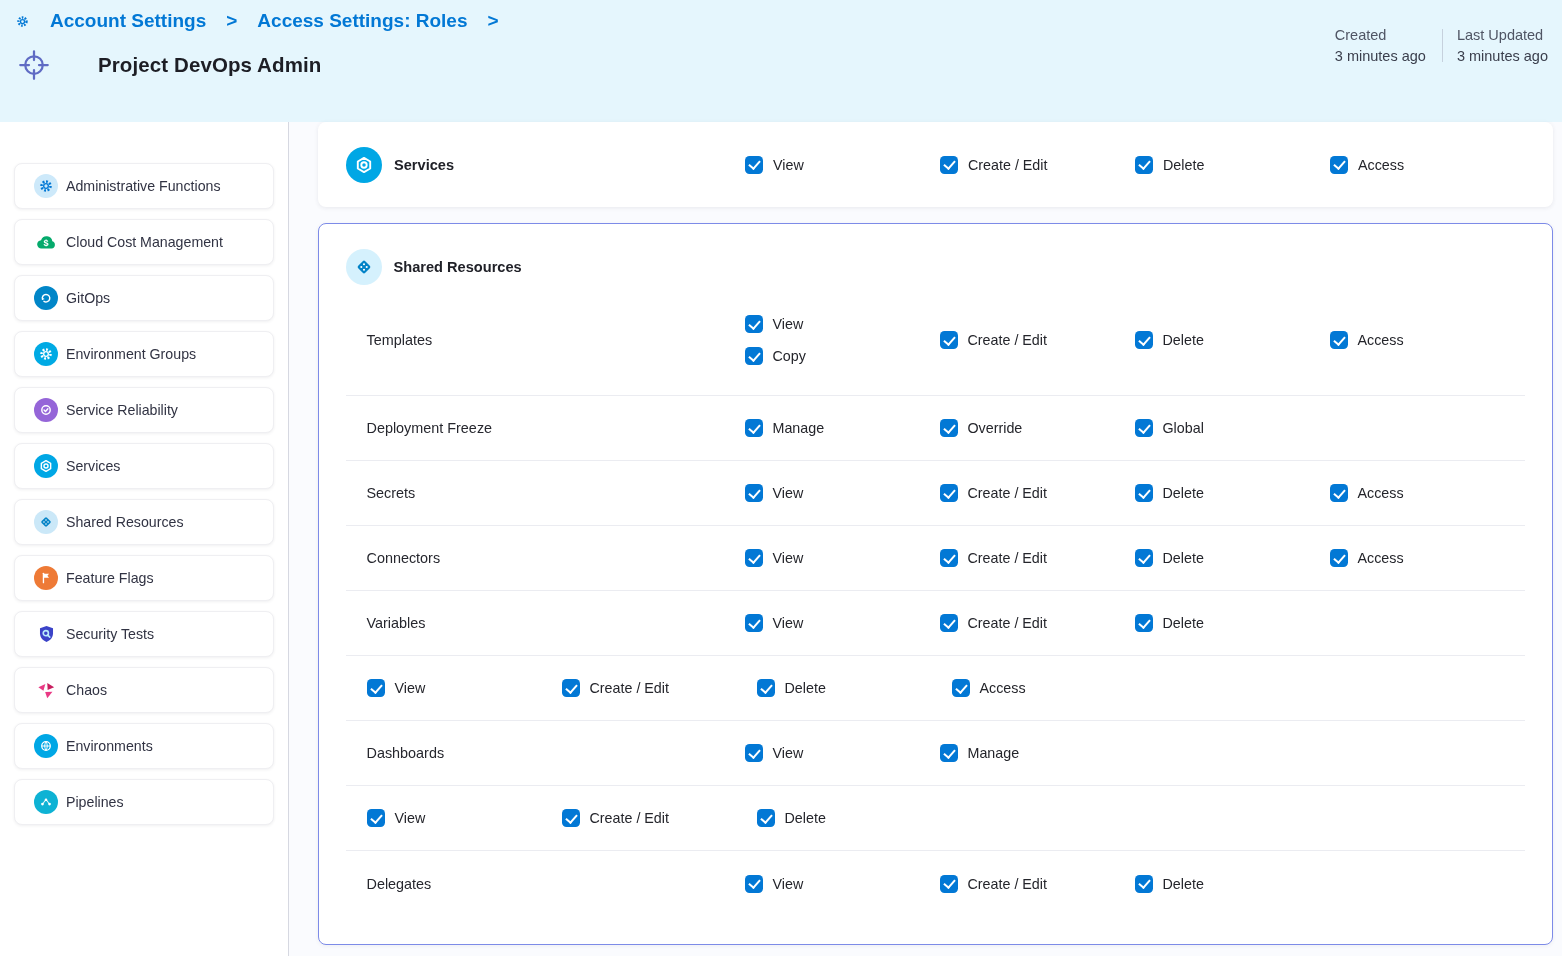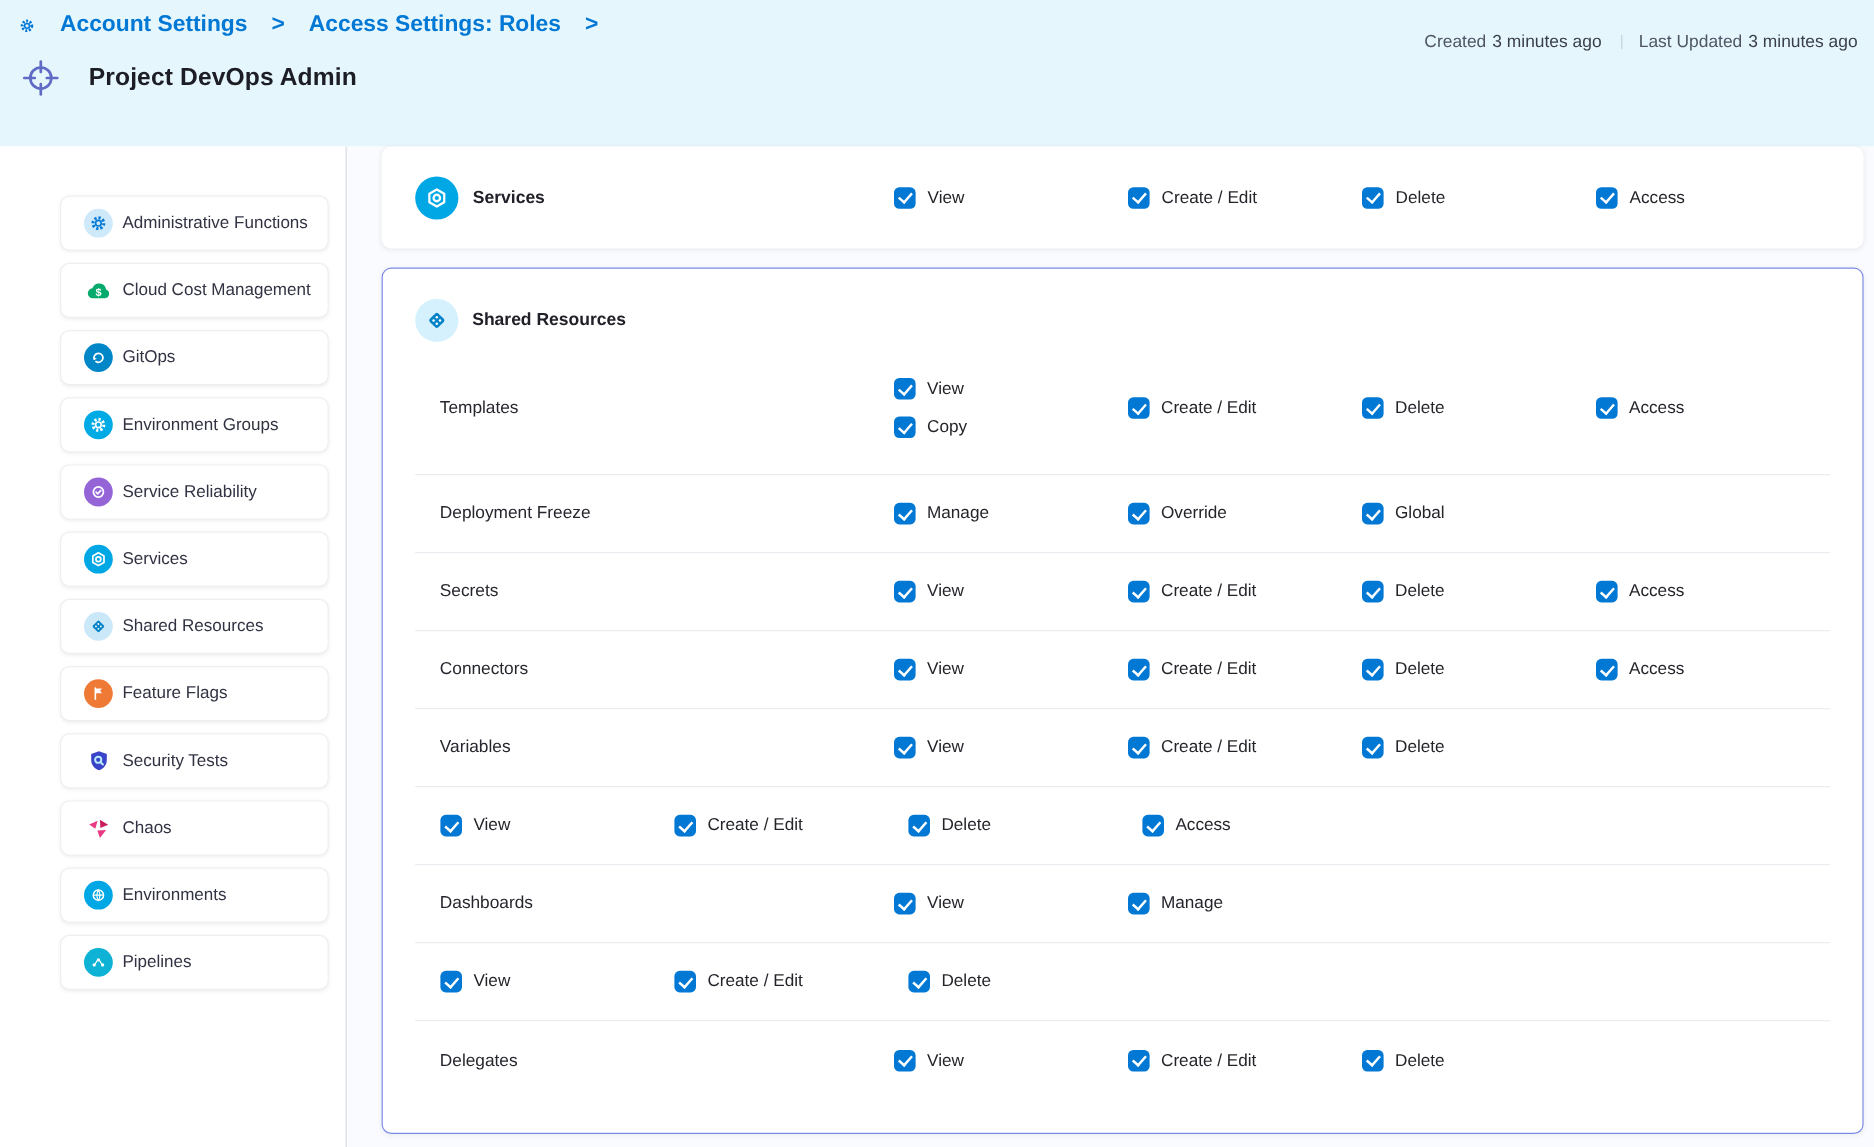--- a/index.html
+++ b/index.html
@@ -6,34 +6,34 @@
   html,body { width:1562px; height:956px; overflow:hidden; }
   body { font-family:"Liberation Sans","DejaVu Sans",sans-serif; background:#fafbfe; position:relative; }
 
   
   .header { position:absolute; top:0; left:0; width:1562px; height:122px; background:#e5f6fd; }
   .breadcrumb { position:absolute; left:14px; top:10px; display:flex; align-items:center; gap:20px;
                 font-size:19px; font-weight:600; color:#0278d5; }
   .breadcrumb a { color:#0278d5; text-decoration:none; cursor:pointer; }
   .breadcrumb .sep { font-weight:600; color:#0278d5; }
   .title-row { position:absolute; left:13px; top:44px; display:flex; align-items:center; gap:19px; }
-  .page-title { font-size:20.5px; font-weight:600; color:#1d1e25; letter-spacing:.1px; }
+  .page-title { font-size:20.5px; font-weight:600; color:#1d1e25; letter-spacing:.1px;margin-left:24px; }
   .meta { position:absolute; right:14px; top:27px; display:flex; align-items:stretch; }
-  .meta-col { display:flex; flex-direction:row; gap:5px; font-size:14.5px; }
+  .meta-col { display:flex; flex-direction:column; gap:5px; font-size:14.5px; }
   .meta-col .m-label { color:#4f5564; }
   .meta-col .m-value { color:#3a3e4c; }
   .meta-divider { width:1px; background:#c6d1dd; margin:2px 14px 2px 16px; }
 
   
   .layout { position:absolute; top:122px; left:0; right:0; bottom:0; display:flex; }
   .sidebar { width:289px; flex:none; background:#fff; border-right:1px solid #d6d8e1;
              padding:41px 14px 0 14px; }
   .side-item { height:46px; background:#fff; border:1px solid #efeff2; border-radius:8px;
                box-shadow:0 1px 3px rgba(40,41,61,.07); display:flex; align-items:center;
-               gap:8px; padding-left:19px; margin-bottom:10px; cursor:pointer;margin-left:36px; }
+               gap:8px; padding-left:19px; margin-bottom:10px; cursor:pointer; }
   .side-item .label { font-size:14.2px; font-weight:500; color:#313343; }
 
   .icon-circle { width:24px; height:24px; border-radius:50%; flex:none; display:flex;
                  align-items:center; justify-content:center; }
   .icon-circle svg { width:18px; height:18px; display:block; }
   .icon-bare { width:24px; height:24px; flex:none; display:flex; align-items:center; justify-content:center; }
   .icon-bare svg { width:23px; height:23px; display:block; }
 
   .content { flex:1; background:#fafbfe; padding:0 19px 0 29px; }
 

